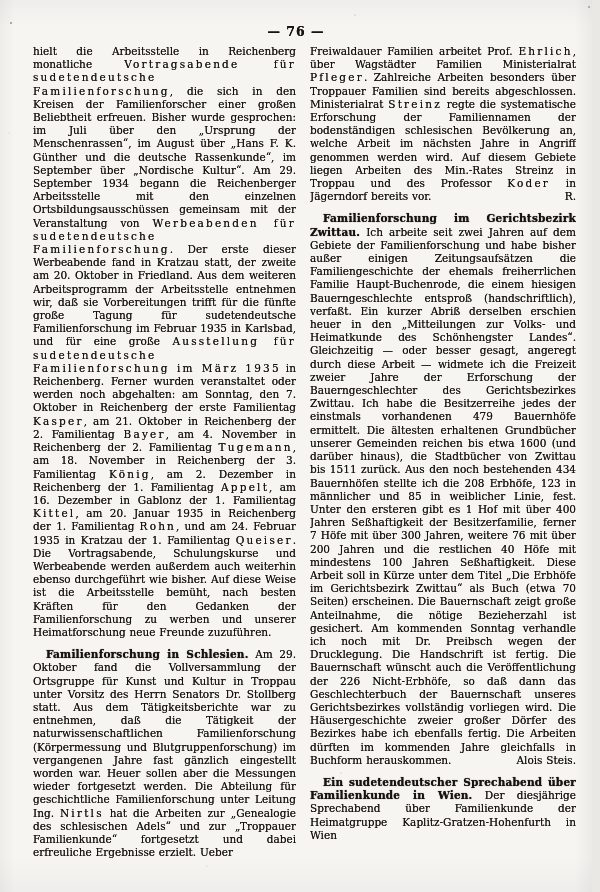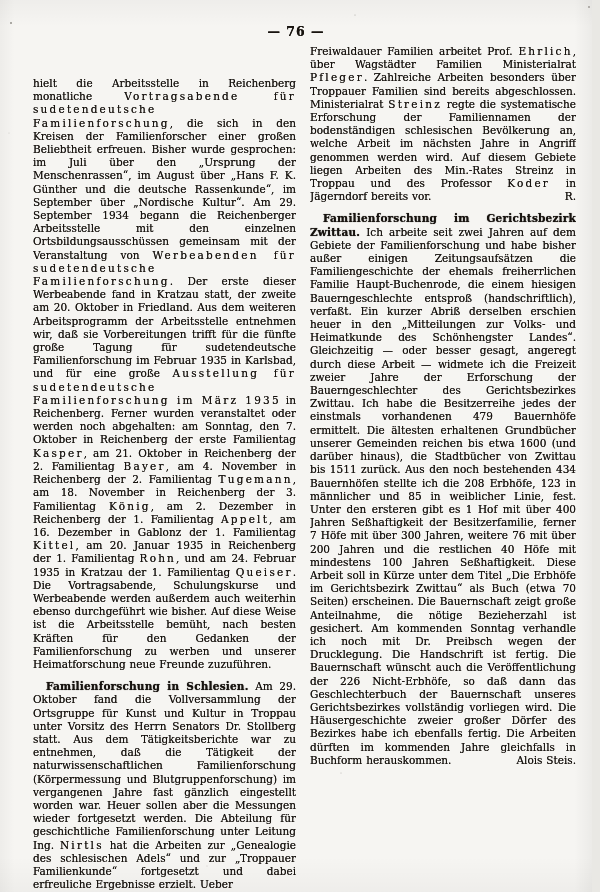--- a/index.html
+++ b/index.html
@@ -30,21 +30,21 @@
     letter-spacing: 1px;
     text-shadow: 0 0 0.5px currentColor;
   }
   .columns {
     display: flex;
     gap: 14px;
     padding: 6px 24px 0 33px;
     align-items: flex-start;
   }
   .col { flex: 0 0 auto; }
-  .col-left  { width: 263px; margin-top: 32px; }
+  .col-left  { width: 263px; }
   .col-right { width: 266px; }
   p.para {
     margin: 0;
     font-size: 10.5px;
     line-height: 13.2px;
     text-align: justify;
     hyphens: auto;
     -webkit-hyphens: auto;
     overflow: hidden;
     text-shadow: 0 0 0.4px rgba(23,19,15,0.8);
@@ -86,15 +86,16 @@
   <div class="speck"></div>
   <div class="page-number">— 76 —</div>
   <div class="columns">
     <div class="col col-left">
         <p class="para"><span class="seg">hielt die Arbeitsstelle in Reichenberg monatliche </span><span class="seg seg-spaced">Vortragsabende für sudetendeutsche Familienforschung</span><span class="seg">, die sich in den Kreisen der Familienforscher einer großen Beliebtheit erfreuen. Bisher wurde gesprochen: im Juli über den „Ursprung der Menschenrassen“, im August über „Hans F. K. Günther und die deutsche Rassenkunde“, im September über „Nordische Kultur“. Am 29. September 1934 begann die Reichenberger Arbeitsstelle mit den einzelnen Ortsbildungsausschüssen gemeinsam mit der Veranstaltung von </span><span class="seg seg-spaced">Werbeabenden für sudetendeutsche Familienforschung</span><span class="seg">. Der erste dieser Werbeabende fand in Kratzau statt, der zweite am 20. Oktober in Friedland. Aus dem weiteren Arbeitsprogramm der Arbeitsstelle entnehmen wir, daß sie Vorbereitungen trifft für die fünfte große Tagung für sudetendeutsche Familienforschung im Februar 1935 in Karlsbad, und für eine große </span><span class="seg seg-spaced">Ausstellung für sudetendeutsche Familienforschung im März 1935</span><span class="seg"> in Reichenberg. Ferner wurden veranstaltet oder werden noch abgehalten: am Sonntag, den 7. Oktober in Reichenberg der erste Familientag </span><span class="seg seg-spaced">Kasper</span><span class="seg">, am 21. Oktober in Reichenberg der 2. Familientag </span><span class="seg seg-spaced">Bayer</span><span class="seg">, am 4. November in Reichenberg der 2. Familientag </span><span class="seg seg-spaced">Tugemann</span><span class="seg">, am 18. November in Reichenberg der 3. Familientag </span><span class="seg seg-spaced">König</span><span class="seg">, am 2. Dezember in Reichenberg der 1. Familientag </span><span class="seg seg-spaced">Appelt</span><span class="seg">, am 16. Dezember in Gablonz der 1. Familientag </span><span class="seg seg-spaced">Kittel</span><span class="seg">, am 20. Januar 1935 in Reichenberg der 1. Familientag </span><span class="seg seg-spaced">Rohn</span><span class="seg">, und am 24. Februar 1935 in Kratzau der 1. Familientag </span><span class="seg seg-spaced">Queiser</span><span class="seg">. Die Vortragsabende, Schulungskurse und Werbeabende werden außerdem auch weiterhin ebenso durchgeführt wie bisher. Auf diese Weise ist die Arbeitsstelle bemüht, nach besten Kräften für den Gedanken der Familienforschung zu werben und unserer Heimatforschung neue Freunde zuzuführen.</span></p>
         <p class="para indent has-lead"><span class="seg seg-lead">Familienforschung in Schlesien.</span><span class="seg"> Am 29. Oktober fand die Vollversammlung der Ortsgruppe für Kunst und Kultur in Troppau unter Vorsitz des Herrn Senators Dr. Stollberg statt. Aus dem Tätigkeitsberichte war zu entnehmen, daß die Tätigkeit der naturwissenschaftlichen Familienforschung (Körpermessung und Blutgruppenforschung) im vergangenen Jahre fast gänzlich eingestellt worden war. Heuer sollen aber die Messungen wieder fortgesetzt werden. Die Abteilung für geschichtliche Familienforschung unter Leitung Ing. </span><span class="seg seg-spaced">Nirtls</span><span class="seg"> hat die Arbeiten zur „Genealogie des schlesischen Adels“ und zur „Troppauer Familienkunde“ fortgesetzt und dabei erfreuliche Ergebnisse erzielt. Ueber</span></p>
       </div>
     <div class="col col-right">
         <p class="para"><span class="seg">Freiwaldauer Familien arbeitet Prof. </span><span class="seg seg-spaced">Ehrlich</span><span class="seg">, über Wagstädter Familien Ministerialrat </span><span class="seg seg-spaced">Pfleger</span><span class="seg">. Zahlreiche Arbeiten besonders über Troppauer Familien sind bereits abgeschlossen. Ministerialrat </span><span class="seg seg-spaced">Streinz</span><span class="seg"> regte die systematische Erforschung der Familiennamen der bodenständigen schlesischen Bevölkerung an, welche Arbeit im nächsten Jahre in Angriff genommen werden wird. Auf diesem Gebiete liegen Arbeiten des Min.-Rates Streinz in Troppau und des Professor </span><span class="seg seg-spaced">Koder</span><span class="seg"> in Jägerndorf bereits vor.</span><span class="seg seg-sign">R.</span></p>
         <p class="para indent has-lead"><span class="seg seg-lead">Familienforschung im Gerichtsbezirk Zwittau.</span><span class="seg"> Ich arbeite seit zwei Jahren auf dem Gebiete der Familienforschung und habe bisher außer einigen Zeitungsaufsätzen die Familiengeschichte der ehemals freiherrlichen Familie Haupt-Buchenrode, die einem hiesigen Bauerngeschlechte entsproß (handschriftlich), verfaßt. Ein kurzer Abriß derselben erschien heuer in den „Mitteilungen zur Volks- und Heimatkunde des Schönhengster Landes“. Gleichzeitig — oder besser gesagt, angeregt durch diese Arbeit — widmete ich die Freizeit zweier Jahre der Erforschung der Bauerngeschlechter des Gerichtsbezirkes Zwittau. Ich habe die Besitzerreihe jedes der einstmals vorhandenen 479 Bauernhöfe ermittelt. Die ältesten erhaltenen Grundbücher unserer Gemeinden reichen bis etwa 1600 (und darüber hinaus), die Stadtbücher von Zwittau bis 1511 zurück. Aus den noch bestehenden 434 Bauernhöfen stellte ich die 208 Erbhöfe, 123 in männlicher und 85 in weiblicher Linie, fest. Unter den ersteren gibt es 1 Hof mit über 400 Jahren Seßhaftigkeit der Besitzerfamilie, ferner 7 Höfe mit über 300 Jahren, weitere 76 mit über 200 Jahren und die restlichen 40 Höfe mit mindestens 100 Jahren Seßhaftigkeit. Diese Arbeit soll in Kürze unter dem Titel „Die Erbhöfe im Gerichtsbezirk Zwittau“ als Buch (etwa 70 Seiten) erscheinen. Die Bauernschaft zeigt große Anteilnahme, die nötige Bezieherzahl ist gesichert. Am kommenden Sonntag verhandle ich noch mit Dr. Preibsch wegen der Drucklegung. Die Handschrift ist fertig. Die Bauernschaft wünscht auch die Veröffentlichung der 226 Nicht-Erbhöfe, so daß dann das Geschlechterbuch der Bauernschaft unseres Gerichtsbezirkes vollständig vorliegen wird. Die Häusergeschichte zweier großer Dörfer des Bezirkes habe ich ebenfalls fertig. Die Arbeiten dürften im kommenden Jahre gleichfalls in Buchform herauskommen.</span><span class="seg seg-sign">Alois Steis.</span></p>
+        <p class="para indent has-lead"><span class="seg seg-lead">Ein sudetendeutscher Sprechabend über Familienkunde in Wien.</span><span class="seg"> Der diesjährige Sprechabend über Familienkunde der Heimatgruppe Kaplitz-Gratzen-Hohenfurth in Wien</span></p>
       </div>
   </div>
 </div>
 
 </body></html>

